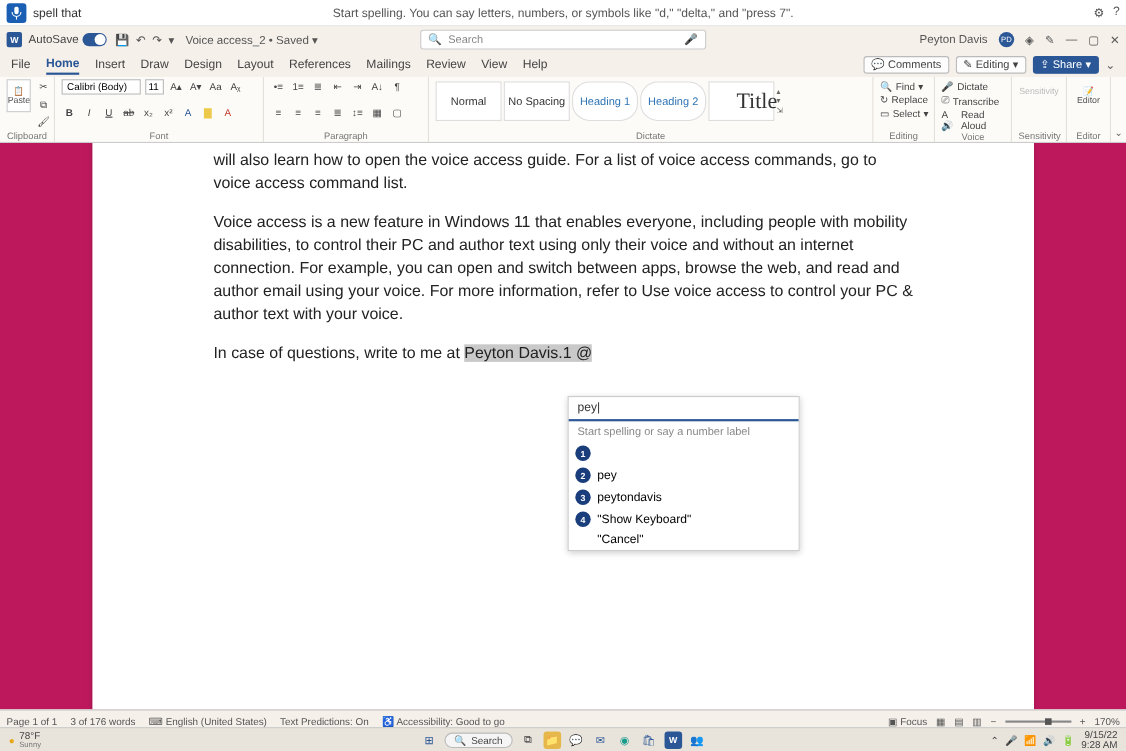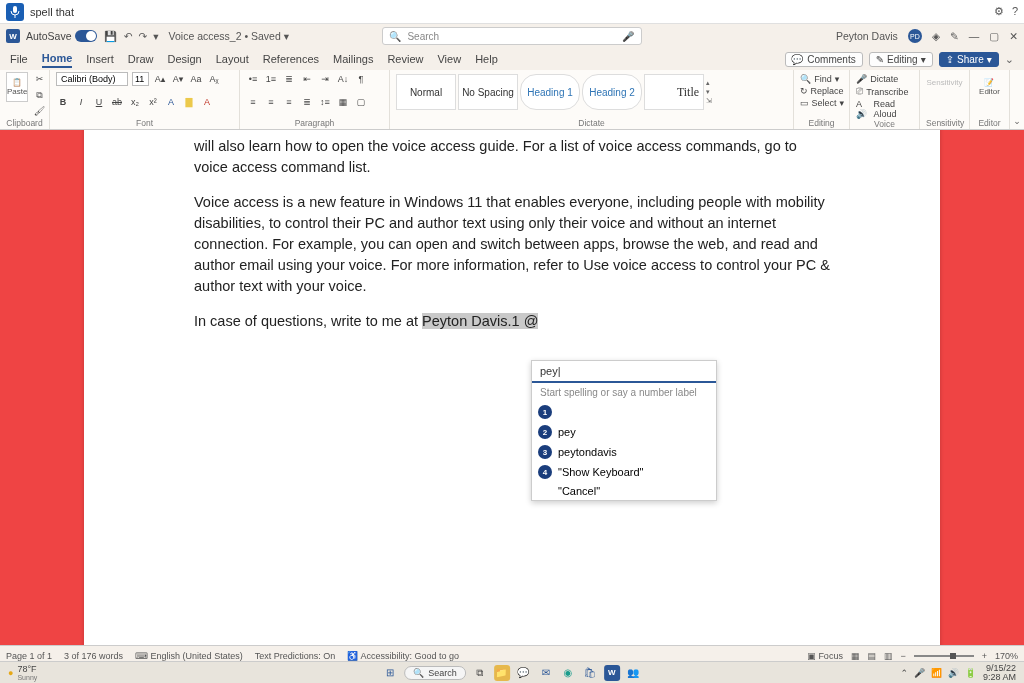--- a/index.html
+++ b/index.html
@@ -38,32 +38,32 @@
 .rgroup { border-right: 1px solid #e3e0da; padding: 2px 6px 0; display: flex; flex-direction: column; justify-content: space-between; }
 .rgroup .label { text-align: center; font-size: 8.5px; color: #777; padding-bottom: 1px; }
 .rgrid { display: flex; gap: 4px; align-items: center; flex-wrap: wrap; }
 .ricon { width: 14px; height: 14px; display: inline-flex; align-items: center; justify-content: center; color: #444; cursor: pointer; }
 .clipboard-big { width: 26px; height: 30px; border: 1px solid #ccc; background: #fff; display: flex; flex-direction: column; align-items: center; justify-content: center; font-size: 8px; }
 .font-name { border: 1px solid #bbb; font-size: 9px; padding: 1px 4px; background: #fff; width: 72px; }
 .font-size { border: 1px solid #bbb; font-size: 9px; padding: 1px 2px; background: #fff; width: 17px; }
 .styles-gallery { display: flex; gap: 2px; height: 40px; align-items: center; }
 .style-item { width: 60px; height: 36px; border: 1px solid #ddd; background: #fff; display: flex; align-items: center; justify-content: center; font-size: 10px; color: #333; cursor: pointer; }
 .style-item.heading { color: #2e74b5; border-radius: 16px; }
-.style-item.title { font-size: 12px; font-family: "Times New Roman", serif; padding-left: 28px; }
+.style-item.title { font-size: 20px; font-family: "Times New Roman", serif; padding-left: 28px; }
 .editing-group { display: flex; flex-direction: column; gap: 2px; font-size: 9px; padding-top: 2px; }
 .editing-group div { cursor: pointer; color: #444; display: flex; align-items: center; gap: 3px; }
 
 
-.doc-area { position: absolute; top: 130px; left: 0; right: 0; bottom: 38px; background: #ef4444; overflow: hidden; }
+.doc-area { position: absolute; top: 130px; left: 0; right: 0; bottom: 38px; background: #be185d; overflow: hidden; }
 .page { position: absolute; left: 84px; top: -6px; width: 856px; min-height: 640px; background: #fff; box-shadow: 0 1px 4px rgba(0,0,0,0.2); padding: 12px 110px 40px; font-size: 14.5px; color: #222; line-height: 1.45; font-family: Calibri, Arial, sans-serif; }
 .page p { margin-bottom: 14px; }
 .highlight { background: #c9c9c9; }
 
 
-.suggest { position: absolute; top: 360px; left: 531px; width: 186px; background: #fff; border: 1px solid #ccc; box-shadow: 0 2px 6px rgba(0,0,0,0.2); font-size: 11px; }
+.suggest { position: absolute; top: 360px; left: 516px; width: 211px; background: #fff; border: 1px solid #ccc; box-shadow: 0 2px 6px rgba(0,0,0,0.2); font-size: 11px; }
 .suggest-input { padding: 4px 8px; border-bottom: 2px solid #2b5797; color: #333; }
 .suggest-hint { padding: 4px 8px; color: #888; font-size: 10px; }
 .suggest-row { display: flex; align-items: center; gap: 6px; padding: 3px 6px; cursor: pointer; }
 .sbadge { width: 14px; height: 14px; border-radius: 50%; background: #1a3d7c; color: #fff; font-size: 8px; display: flex; align-items: center; justify-content: center; font-weight: bold; }
 
 
 .status-bar { position: absolute; bottom: 22px; left: 0; right: 0; height: 16px; background: #f5f0ea; border-top: 1px solid #ccc; display: flex; align-items: flex-end; font-size: 9px; color: #555; padding: 0 6px; gap: 12px; }
 .status-bar .sright { margin-left: auto; display: flex; gap: 8px; align-items: center; }
 .zoom-slider { width: 60px; height: 2px; background: #888; position: relative; }
 .zoom-slider::after { content: ""; width: 6px; height: 6px; background: #555; position: absolute; top: -2px; left: 36px; }
@@ -83,20 +83,21 @@
 
 <div class="voice-bar">
   <div class="mic">
     <svg width="10" height="12" viewBox="0 0 10 12">
         <rect x="3" y="0" width="4" height="7" rx="2" fill="#fff"></rect>
         <path d="M1 5a4 4 0 008 0" stroke="#fff" fill="none"></path>
         <line x1="5" y1="9" x2="5" y2="12" stroke="#fff"></line>
       </svg>
   </div>
   <span class="vcmd">spell that</span>
+  <span class="vhint">Start spelling. You can say letters, numbers, or symbols like "d," "delta," and "press 7".</span>
   <div class="vright">
     <span>⚙</span>
     <span>?</span>
   </div>
 </div>
 
 <div class="title-bar">
   <div class="wicon">W</div>
   <div class="autosave-toggle">
     <span>AutoSave</span>

